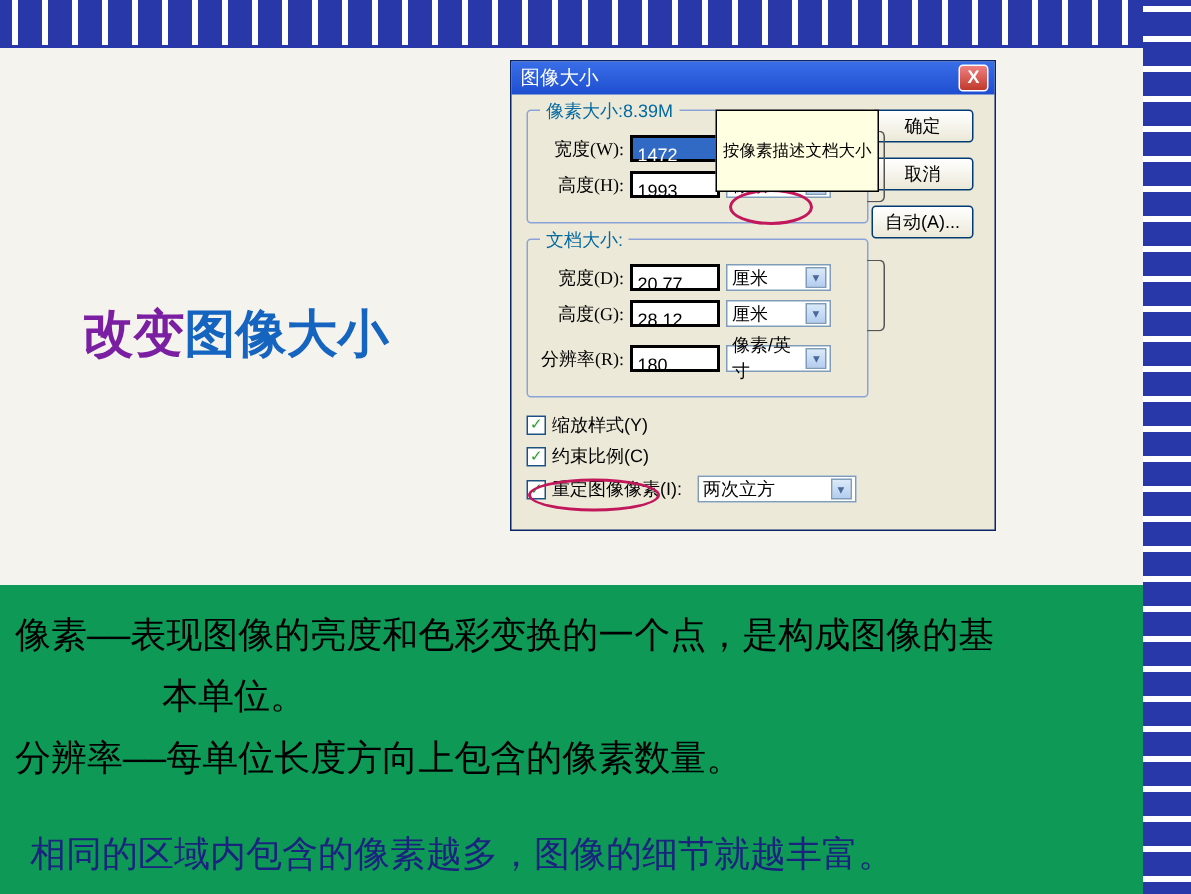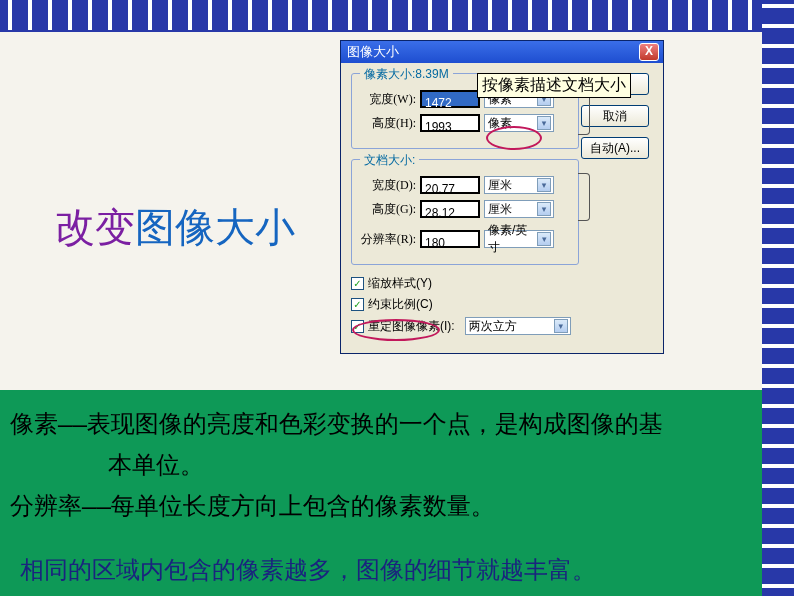--- a/index.html
+++ b/index.html
@@ -24,22 +24,22 @@
       top: 0; right: 0;
       width: 32px;
       height: 596px;
       background: #2838a8;
       background-image: repeating-linear-gradient(0deg, #2838a8 0 8px, #fff 8px 12px, #2838a8 12px 20px);
     }
     .slide-title {
       position: absolute;
       top: 200px;
       left: 55px;
-      font-size: 40px;
-      font-weight: normal;
+      font-size: 34px;
+      font-weight: bold;
       color: #7b1fa2;
     }
     .slide-title .accent { color: #1565c0; }
     .dialog {
       position: absolute;
       top: 40px;
       left: 340px;
       width: 324px;
       background: #ece9d8;
       border: 1px solid #0a246a;
@@ -129,22 +129,22 @@
       height: 48px;
       border: 1px solid #555;
       border-left: none;
       border-radius: 0 4px 4px 0;
       margin-left: 4px;
     }
     .tooltip {
       position: absolute;
       background: #ffffe1;
       border: 1px solid #000;
-      padding: 1px 4px;
-      font-size: 16px;
+      padding: 19px 4px;
+      font-size: 11px;
       z-index: 5;
     }
     .side-buttons {
       position: absolute;
       right: 14px;
       top: 10px;
       display: flex;
       flex-direction: column;
       gap: 10px;
     }

